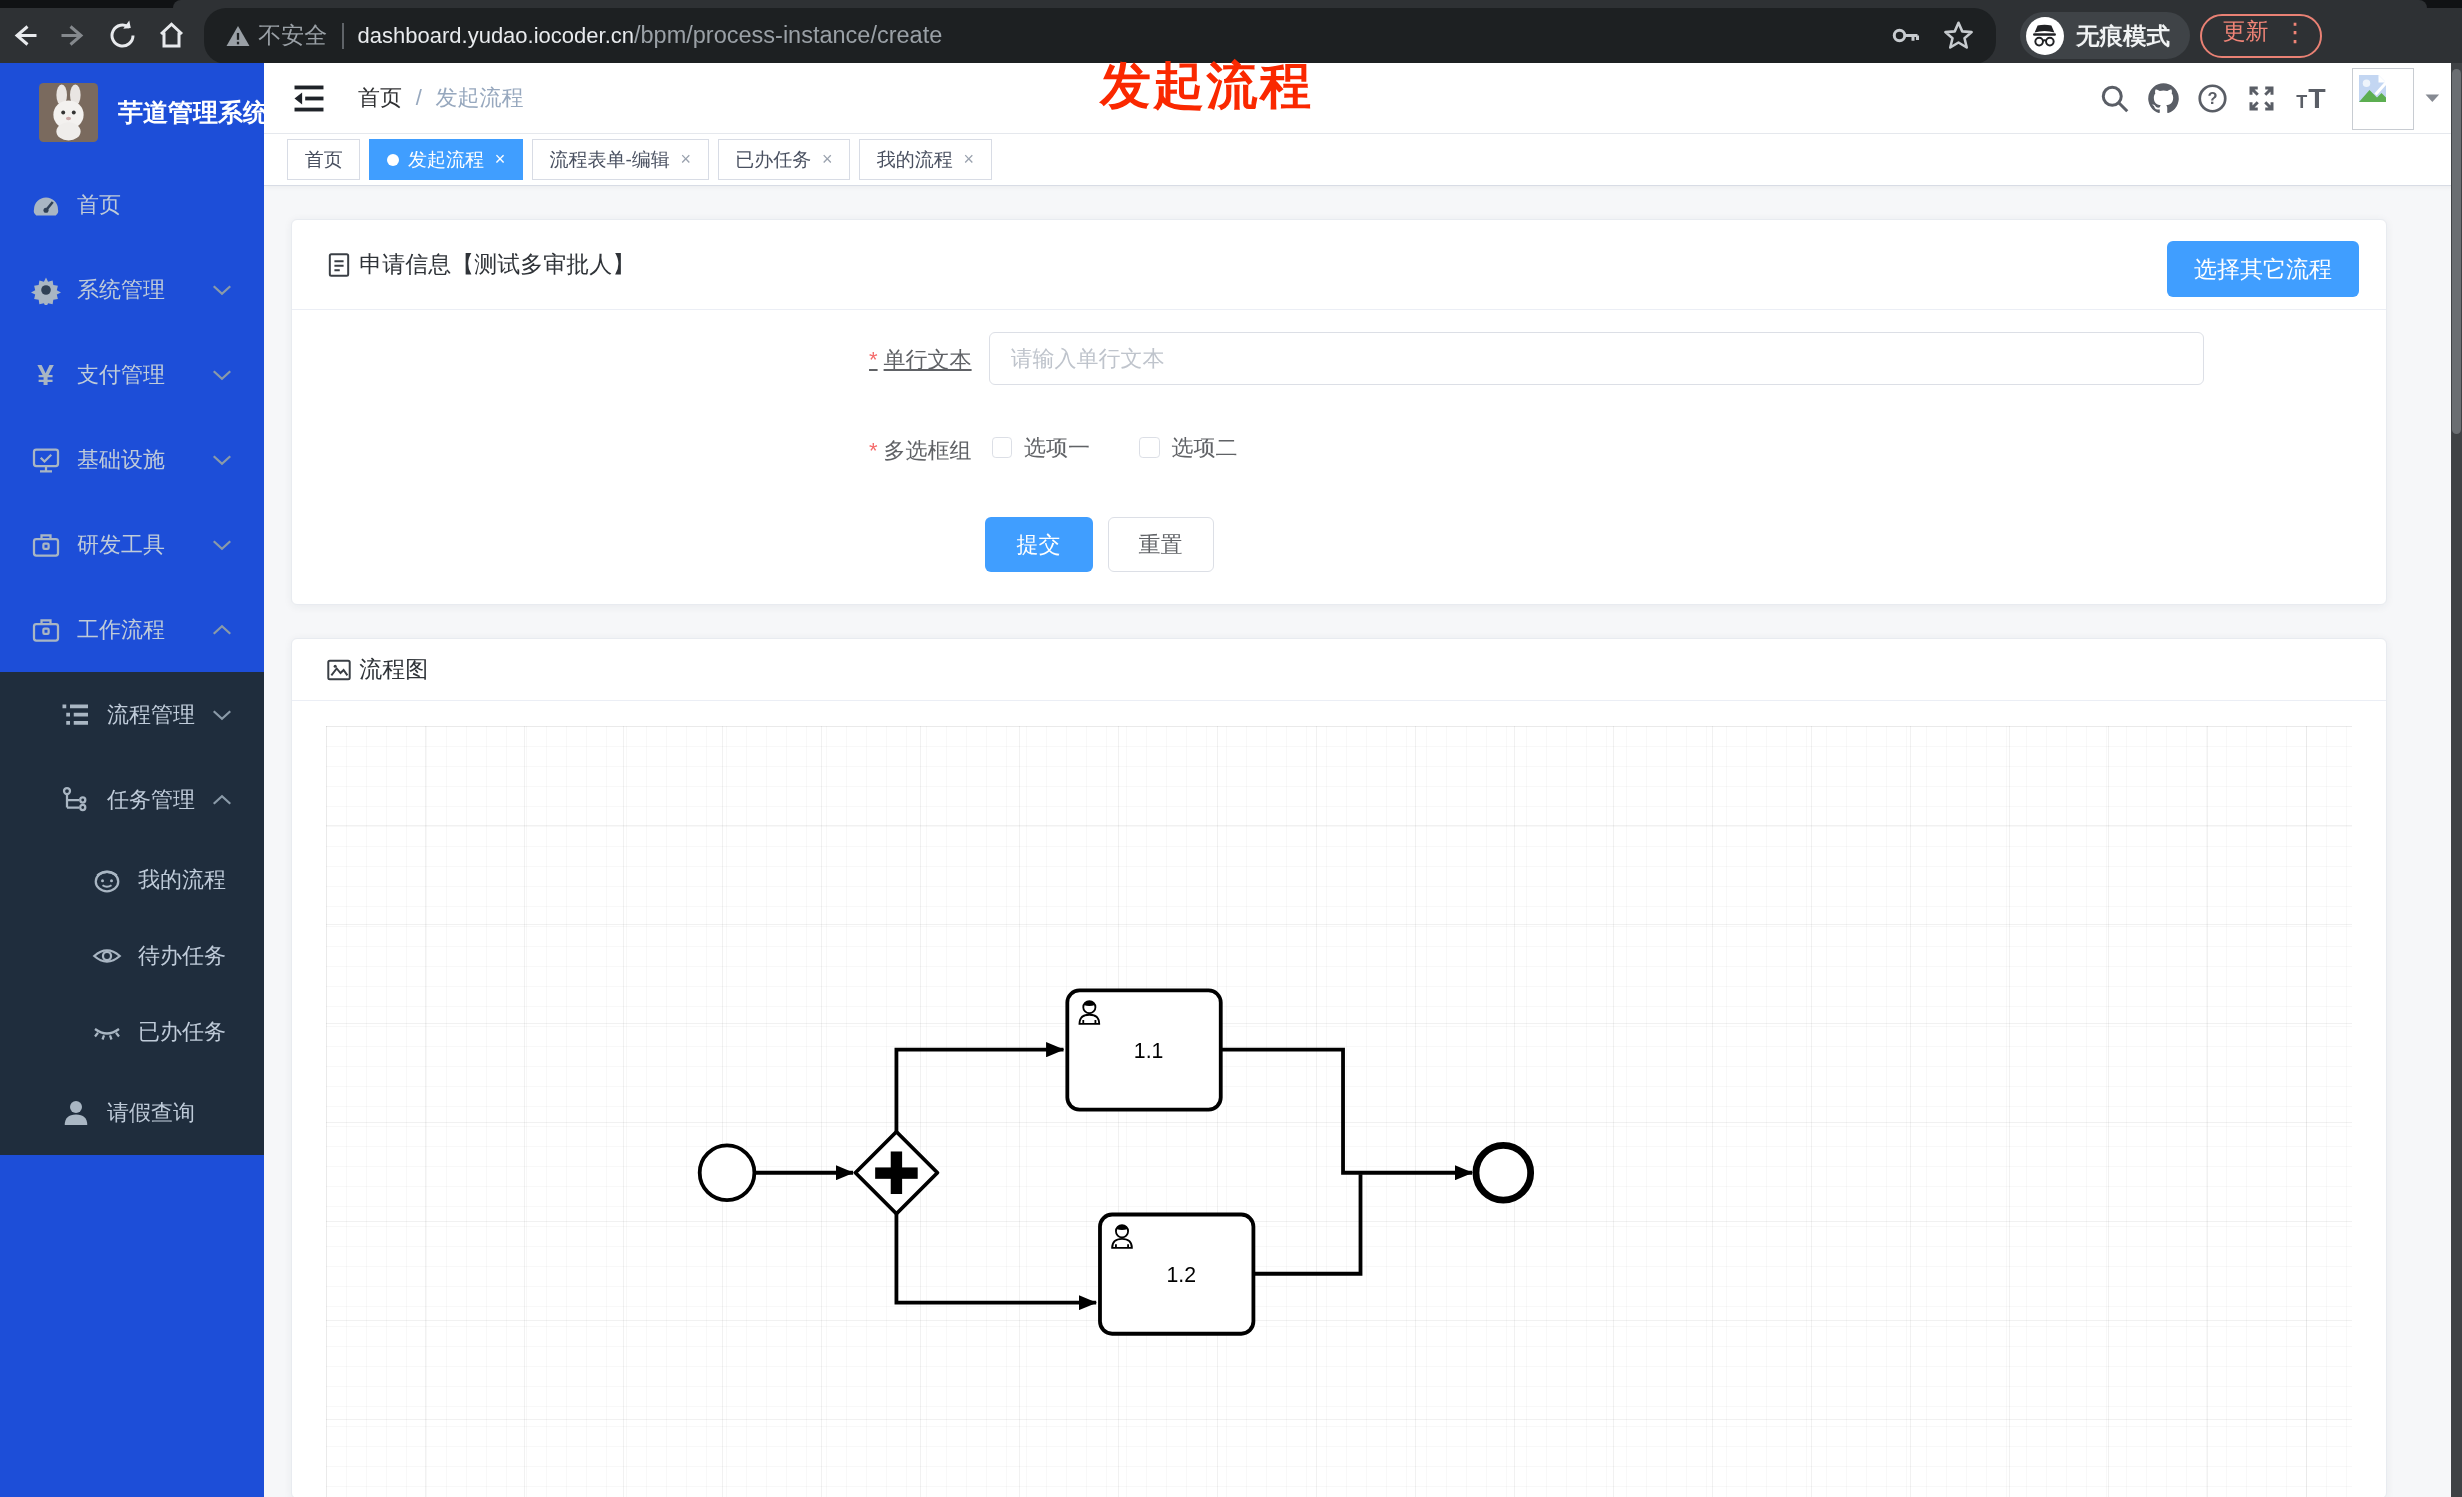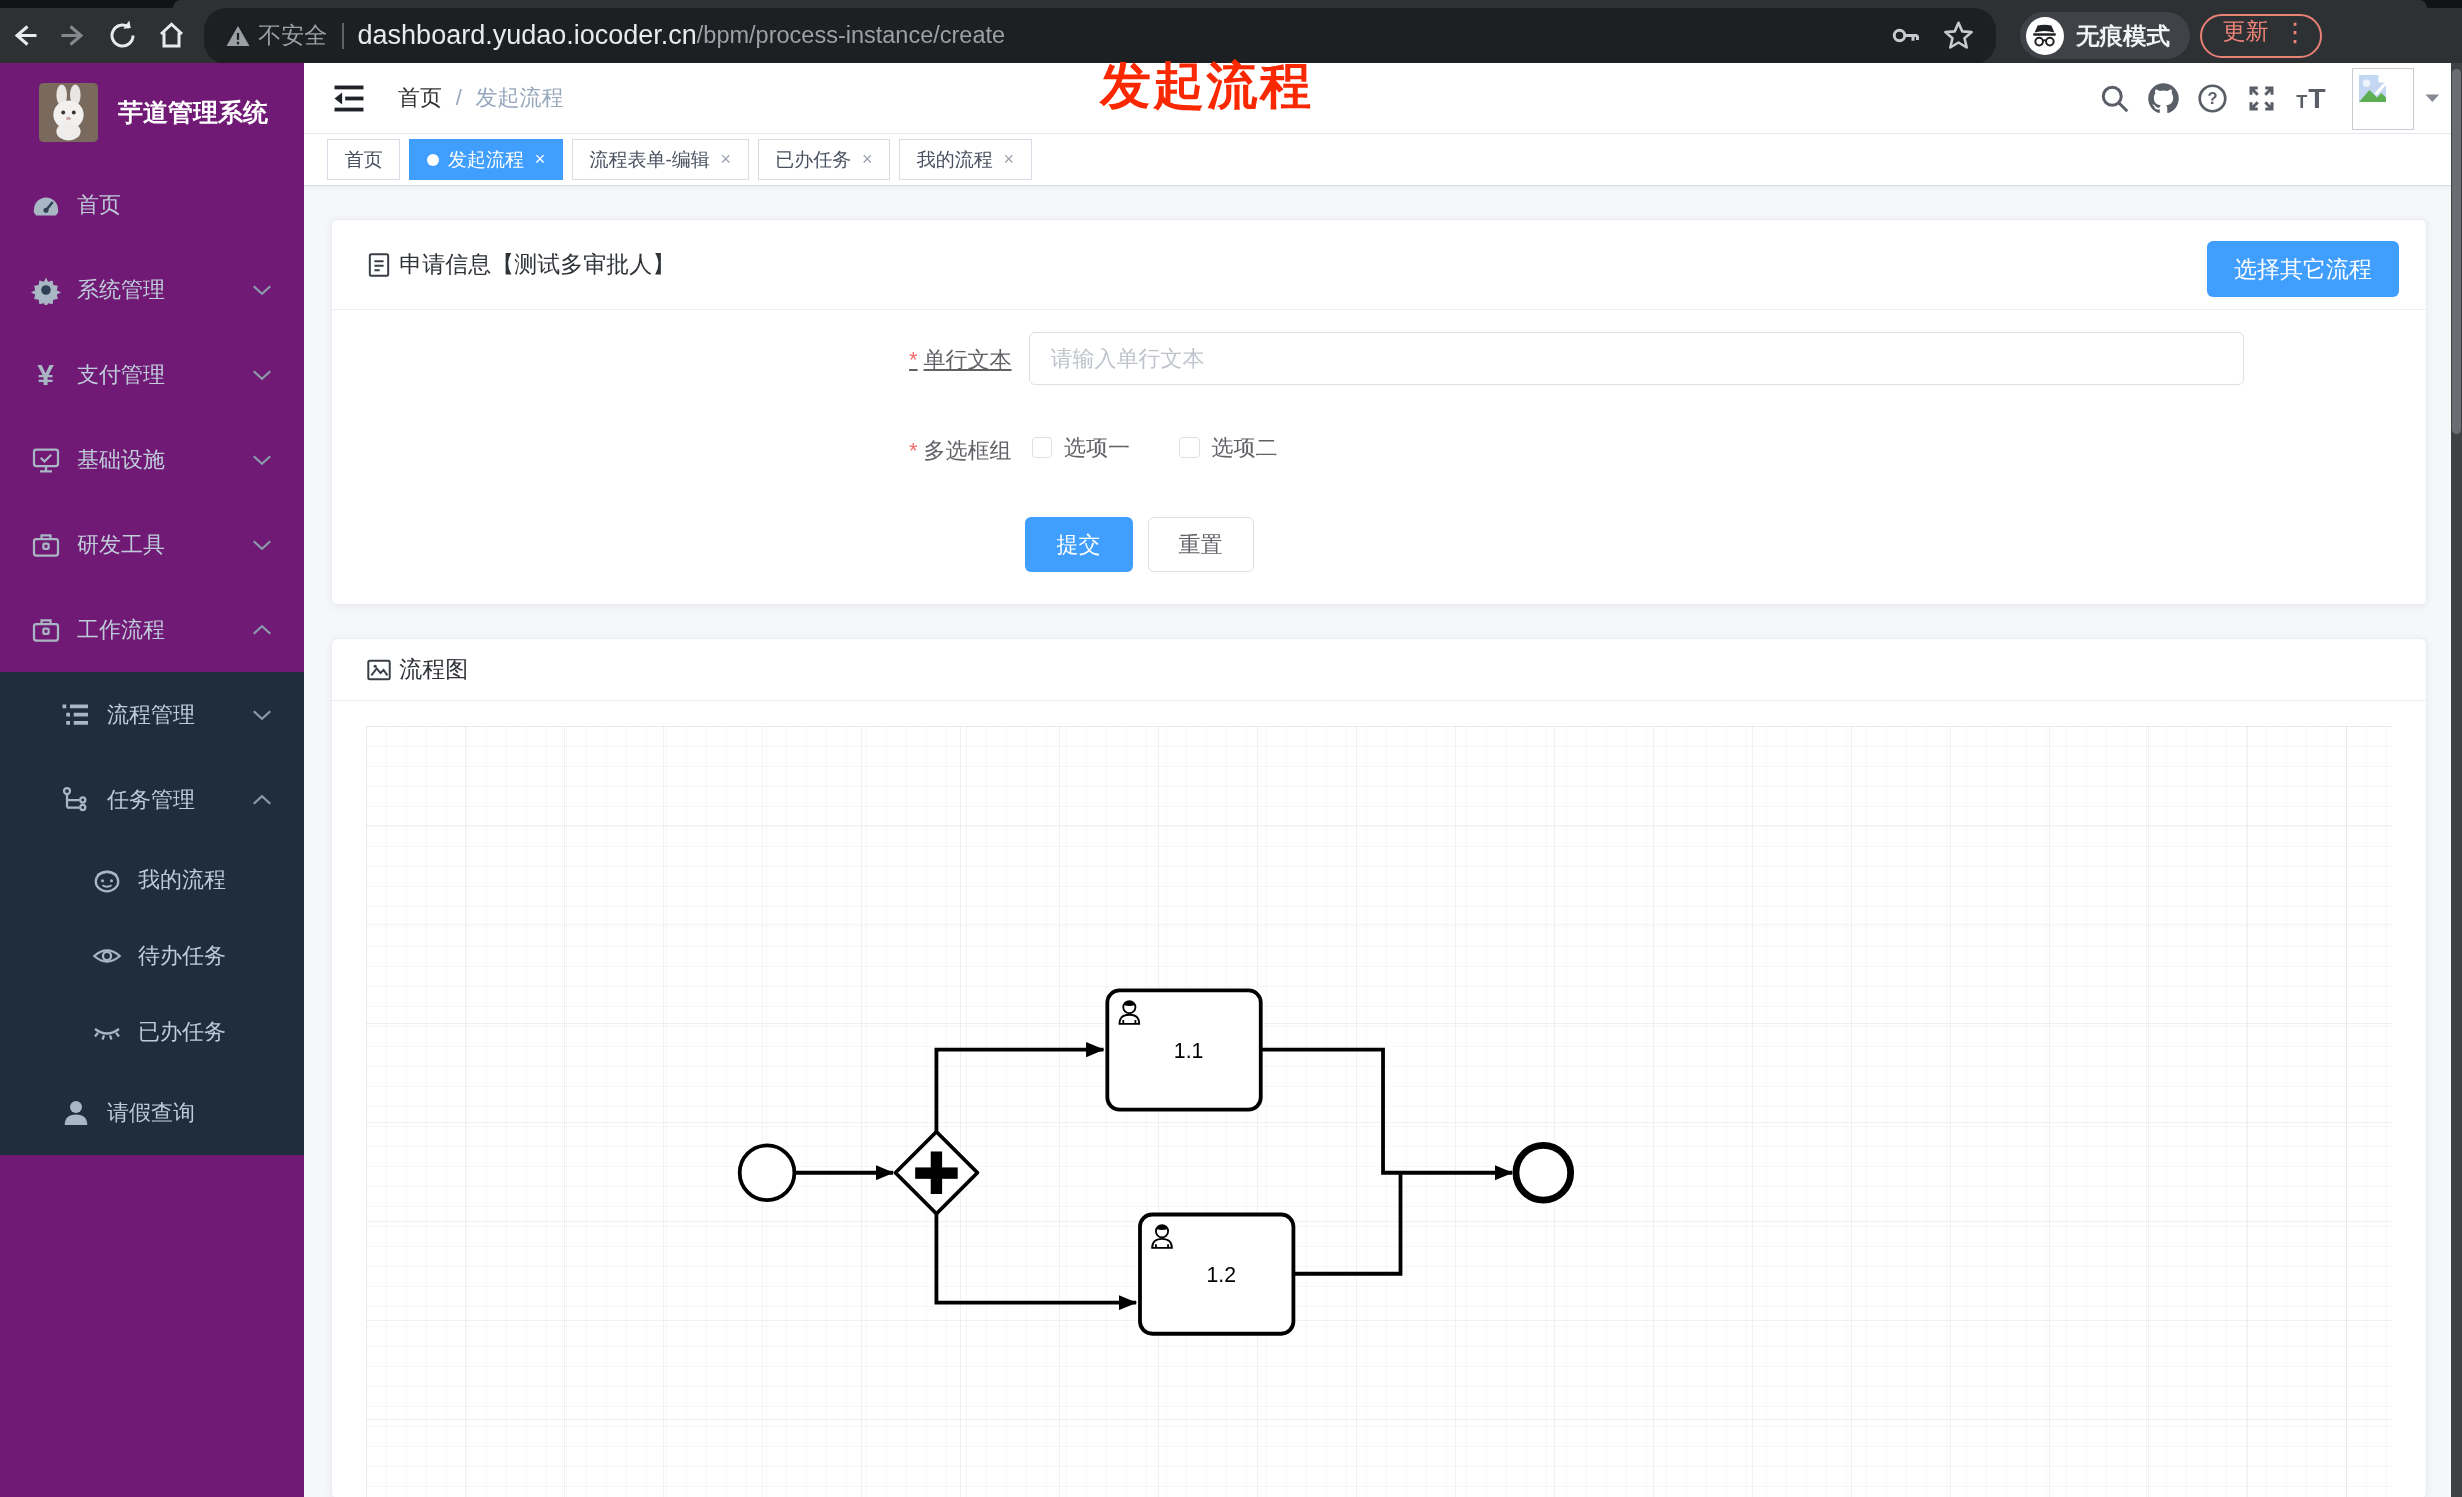--- a/index.html
+++ b/index.html
@@ -9,35 +9,35 @@
 
   
   .chrome { position:relative; height:63px; background:#2e3134; }
   .chrome-strip { position:absolute; top:0; left:0; right:0; height:8.4px; background:#101214; }
   .chrome-activetab { position:absolute; top:0; left:173px; right:35px; height:8.4px; background:#2e3134; border-radius:10.6px 10.6px 0 0; }
   .chrome-bar { position:absolute; top:8.4px; left:0; right:0; height:55px; display:flex; align-items:center; }
   .nav-ico { width:49px; height:49px; display:flex; align-items:center; justify-content:center; flex:0 0 auto; }
   .urlbar { height:56px; background:#1d2022; border-radius:22px; flex:1 1 auto; margin:0 13.7px 0 7.6px; display:flex; align-items:center; padding:0 21px; max-width:1792px; }
   .urlbar .sec { color:#9aa0a6; font-size:23px; margin:0 7.6px; }
   .urlbar .sep { width:1.5px; height:26px; background:#5f6368; margin:0 13.7px 0 7.6px; }
-  .urlbar .host { color:#e8eaed; font-size:27px; }
+  .urlbar .host { color:#e8eaed; font-size:22px; }
   .urlbar .path { color:#9aa0a6; font-size:23.5px; }
   .urlbar .sp { flex:1; }
   .incog { height:47px; background:#3f4347; border-radius:23.5px; display:flex; align-items:center; padding:0 20px 0 6px; margin:0 10.6px; flex:0 0 auto; }
   .incog .cir { width:38px; height:38px; background:#fff; border-radius:50%; margin-right:12px; display:flex; align-items:center; justify-content:center; }
   .incog .lbl { color:#f1f3f4; font-size:23.5px; font-weight:700; }
   .update-pill { height:44px; border:2.3px solid #e98174; border-radius:22px; color:#f08477; font-size:23px; display:flex; align-items:center; padding:0 12px 8px 20px; margin-right:15px; flex:0 0 auto; }
   .update-pill .dots { margin-left:13.7px; letter-spacing:0; font-size:26px; line-height:1; }
 
   
   .overlay-title { position:absolute; left:1100px; top:52px; font-size:51px; font-weight:700; color:#fa2800; z-index:60; letter-spacing:2.3px; }
 
   
   .app { display:flex; height:1435px; }
-  .sidebar { width:304px; background:#701a75; flex:0 0 auto; position:relative; }
+  .sidebar { width:264px; background:#1d4ed8; flex:0 0 auto; position:relative; }
   .main { flex:1; display:flex; flex-direction:column; min-width:0; }
 
   
   .logo-row { height:99px; display:flex; align-items:center; padding-left:39px; }
   .logo-img { width:59px; height:59px; border-radius:4.6px; overflow:hidden; flex:0 0 auto; }
   .logo-title { color:#fff; font-size:25px; font-weight:700; margin-left:20px; white-space:nowrap; }
   .menu { position:relative; }
   .mi { display:flex; align-items:center; color:#bfcbd9; position:relative; cursor:pointer; }
   .mi.l1 { height:85px; padding-left:29px; }
   .mi.l2 { height:85px; padding-left:59px; }

